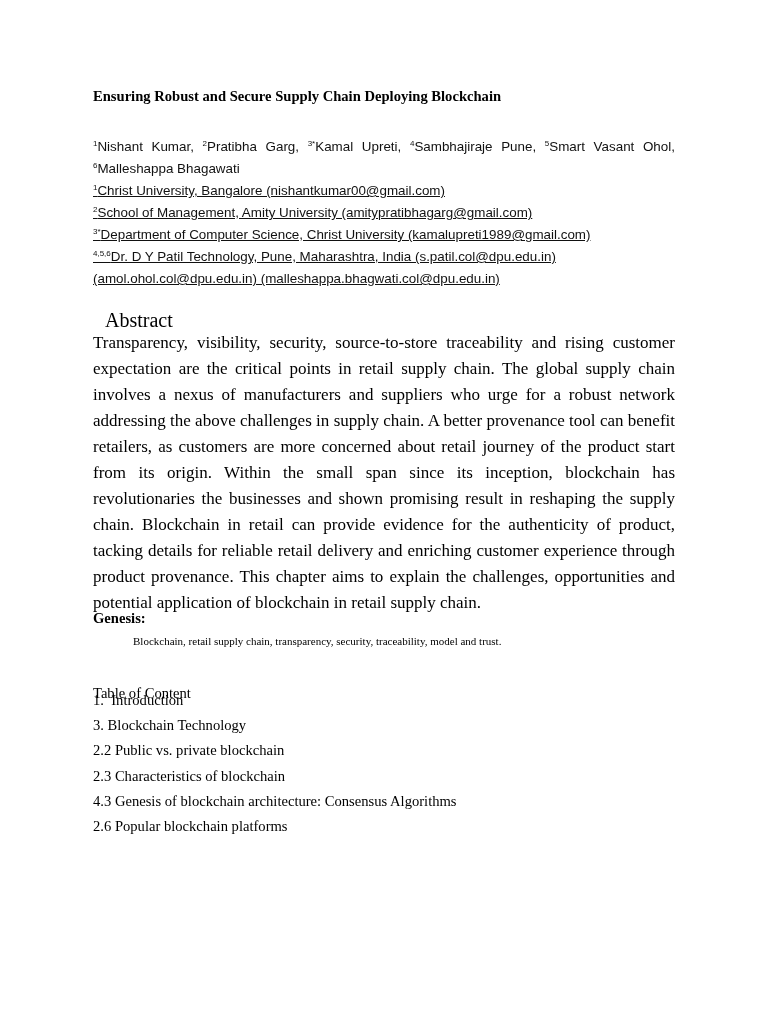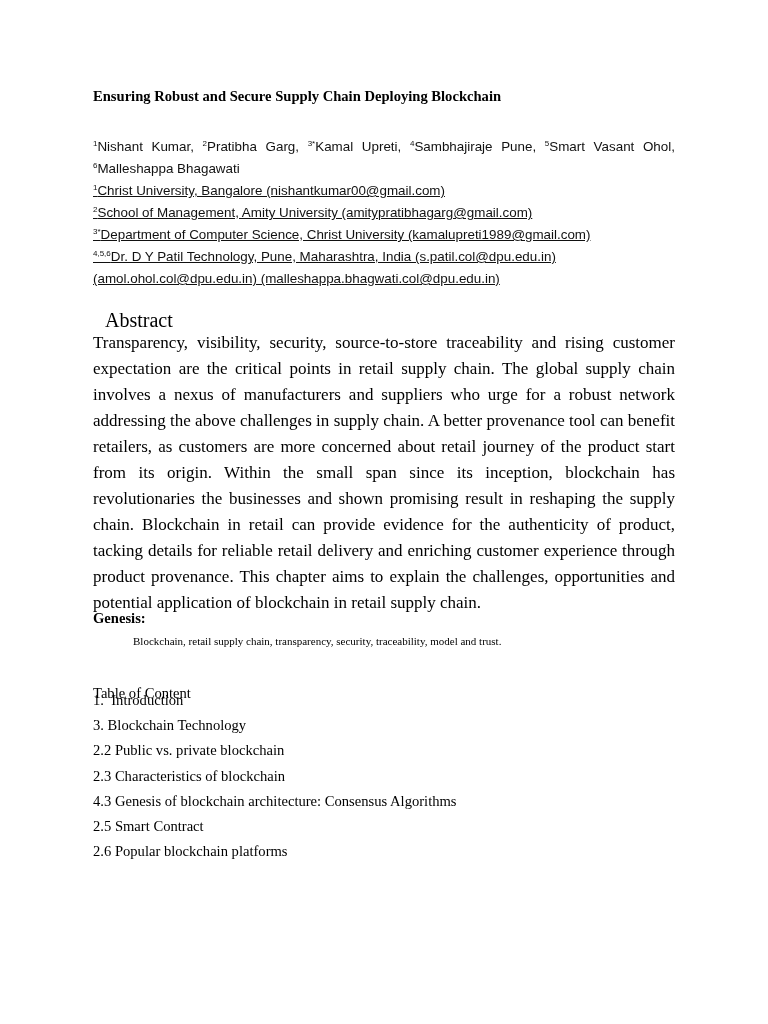--- a/index.html
+++ b/index.html
@@ -56,17 +56,16 @@
   <div class="kw-head serif">Genesis:</div>
   <div class="kw-body serif">Blockchain, retail supply chain, transparency, security, traceability, model and trust.</div>
 
   <div class="toc-head serif">Table of Content</div>
   <ul class="toc serif">
     <li style="white-space:pre">1.  Introduction</li>
     <li>3. Blockchain Technology</li>
     <li>2.2 Public vs. private blockchain</li>
     <li>2.3 Characteristics of blockchain</li>
     <li>4.3 Genesis of blockchain architecture: Consensus Algorithms</li>
-    <li>2.5 Smart Contract</li>
     <li>2.6 Popular blockchain platforms</li>
   </ul>
 
 </div>
 
 </body></html>

